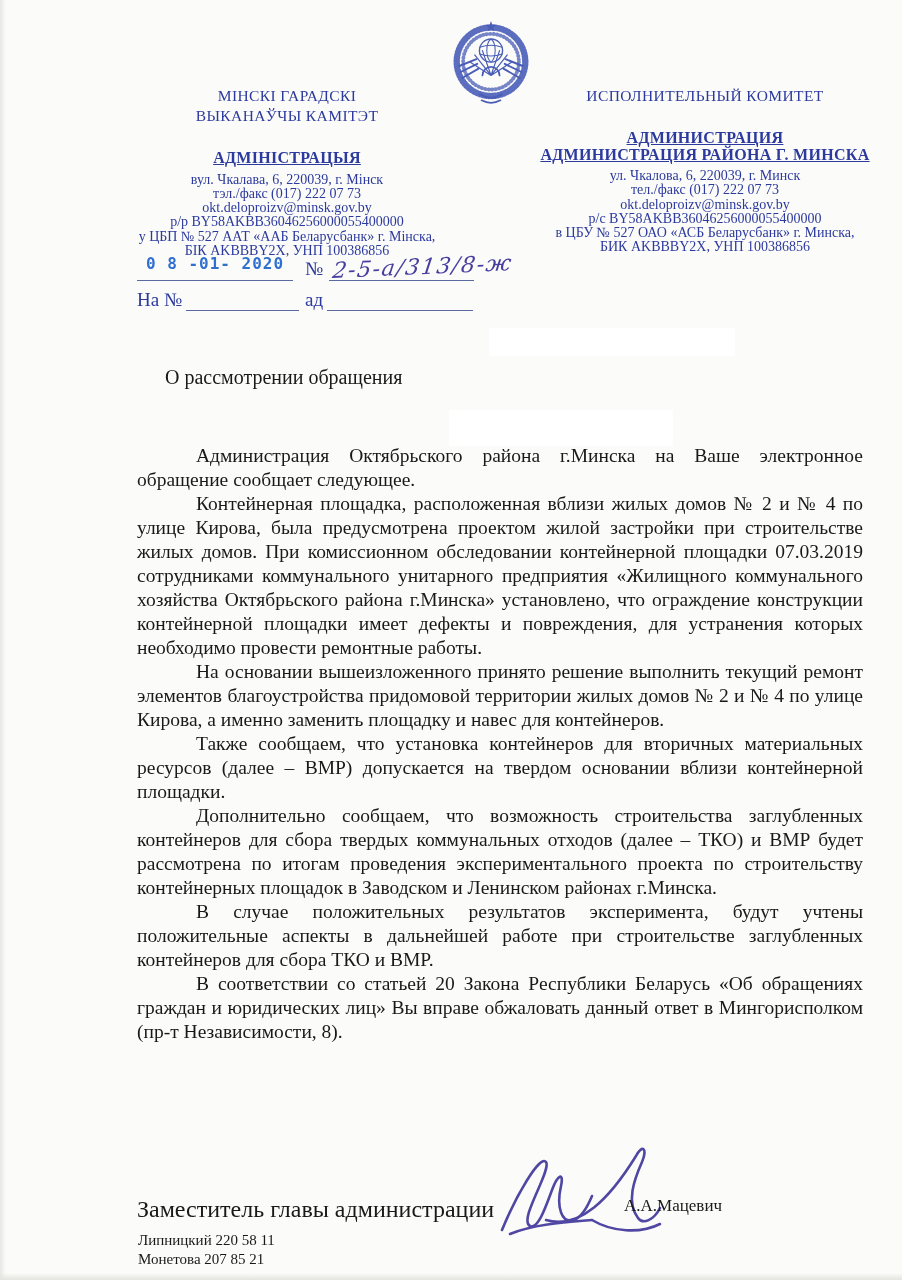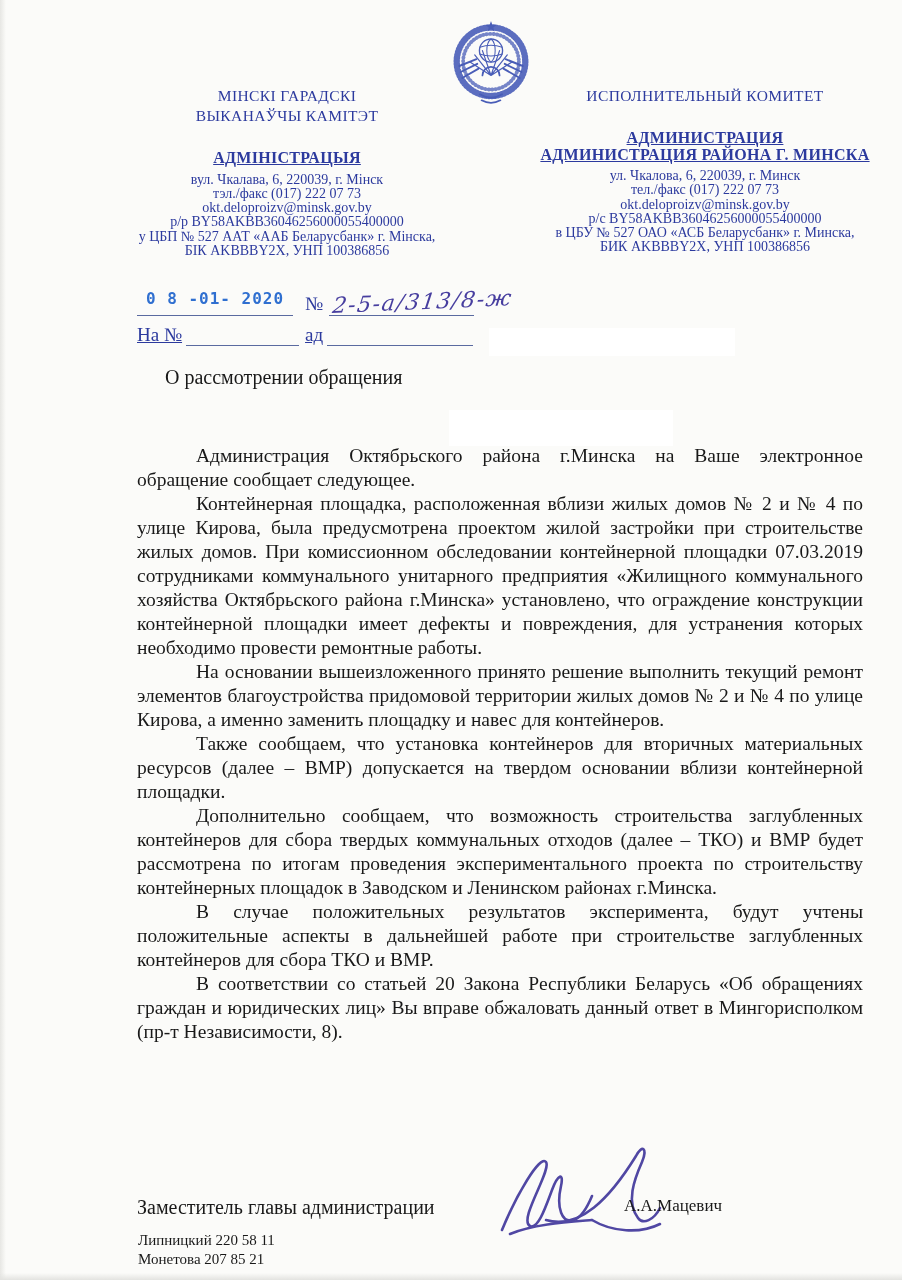--- a/index.html
+++ b/index.html
@@ -33,55 +33,55 @@
   .lh-left{left:112px;width:350px;}
   .lh-right{left:528px;width:354px;}
   .lh-committee{font-size:15.5px;line-height:20px;letter-spacing:.4px;}
   .lh-admin{margin-top:24px;font-weight:bold;font-size:16px;line-height:16.5px;letter-spacing:.3px;text-decoration:underline;}
   .lh-address{margin-top:6px;font-size:14px;line-height:14.3px;}
 
   
   .ref{position:absolute;left:137px;top:254px;width:340px;color:var(--letterhead-blue);}
   .ref-row{display:flex;align-items:flex-end;}
   .seg{border-bottom:1.5px solid var(--line-color);}
-  .seg-date{width:156px;text-align:center;height:27px;margin-top:35px;}
+  .seg-date{width:156px;text-align:center;height:27px;}
   .date-stamp{
     font-family:"DejaVu Sans Mono", monospace;
     font-size:16px;font-weight:600;letter-spacing:1px;
     color:var(--stamp-blue);
   }
   .no-label{font-size:19px;margin:0 6px 0 12px;line-height:24px;}
   .seg-regno{width:145px;height:27px;position:relative;}
   .reg-handwriting{
     position:absolute;left:2px;bottom:-3px;white-space:nowrap;
     font-family:"DejaVu Serif", serif;font-style:italic;
     font-size:22px;color:var(--ink-blue);letter-spacing:1.5px;
     transform:skewX(-10deg) rotate(-2.5deg);transform-origin:left bottom;
   }
-  .ref-row2{margin-top:7px;text-decoration:underline;}
+  .ref-row2{margin-top:7px;}
   .na-label,.ad-label{font-size:19px;line-height:23px;}
   .seg-na{width:113px;height:23px;margin-left:4px;}
   .ad-label{margin:0 4px 0 6px;}
   .seg-ad{width:146px;height:23px;}
 
   
   .whiteout{position:absolute;background:#ffffff;}
   .wo-1{left:489px;top:328px;width:246px;height:28px;}
   .wo-2{left:449px;top:410px;width:224px;height:36px;}
 
   
   .subject{position:absolute;left:139px;top:366px;font-size:20px;margin-left:26px;}
   .body-text{
     position:absolute;left:137px;top:444px;width:726px;
     font-size:19.5px;line-height:24px;text-align:justify;
   }
   .body-text p{text-indent:59px;}
 
   
-  .sig-title{position:absolute;left:137px;top:1196px;font-size:20px;}
+  .sig-title{position:absolute;left:137px;top:1196px;font-size:24px;}
   .sig-name{position:absolute;left:624px;top:1196px;font-size:17px;}
   .autograph{position:absolute;left:488px;top:1132px;width:190px;height:112px;}
 
   
   .footer{position:absolute;left:138px;top:1231px;font-size:15px;line-height:19px;}
 </style>
 </head>
 <body>
 
 <div class="page">

